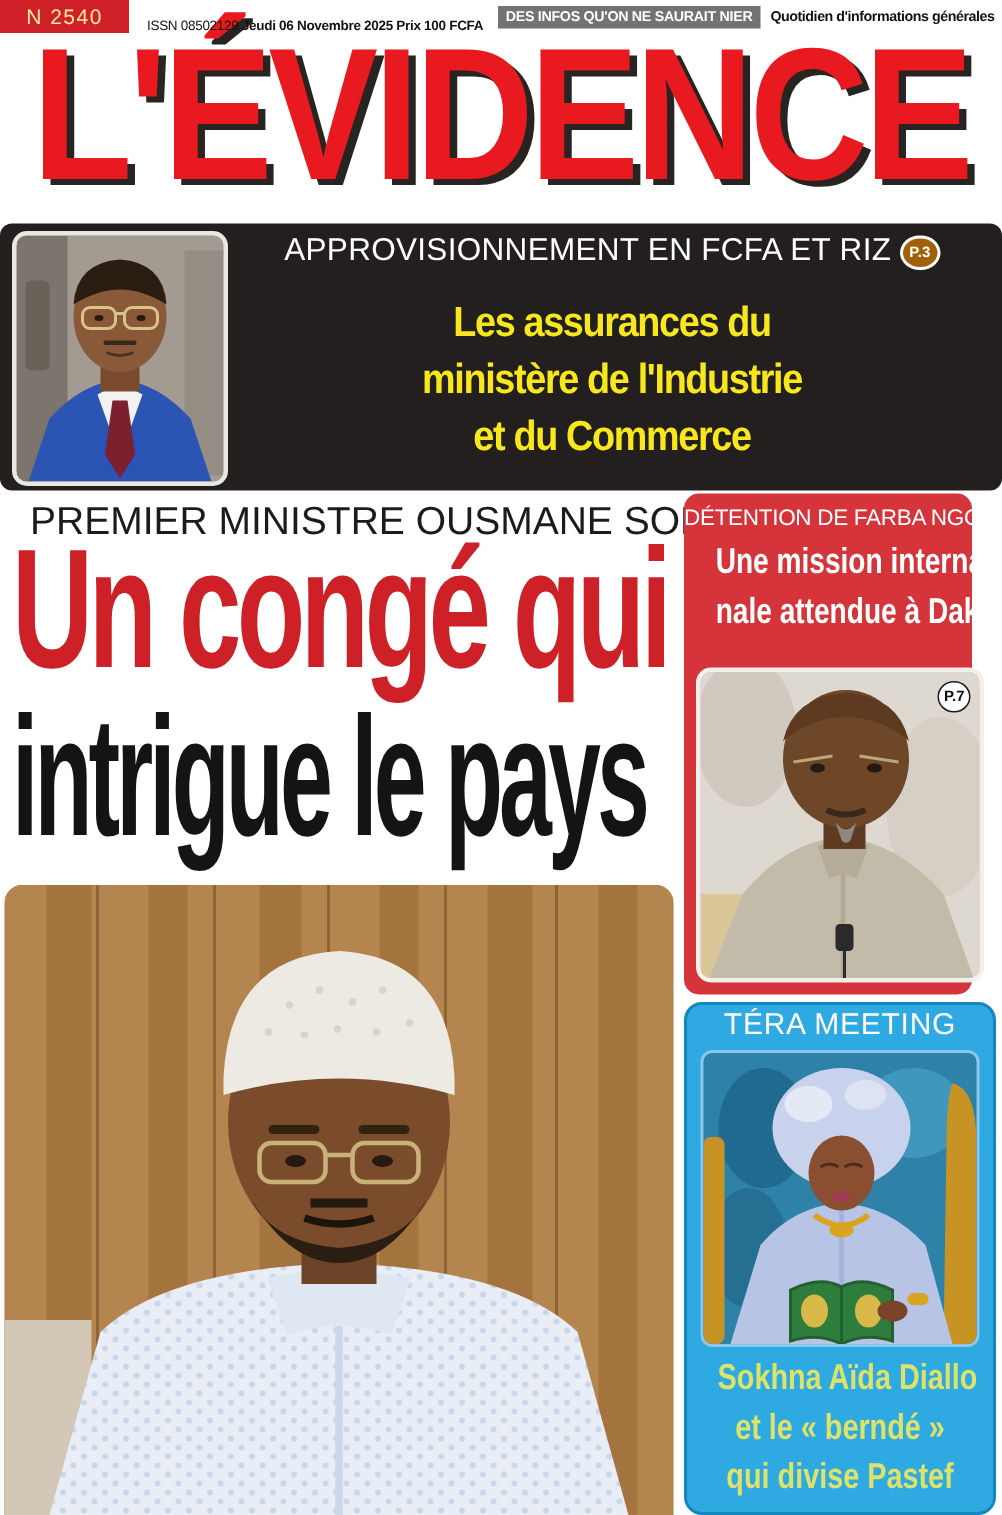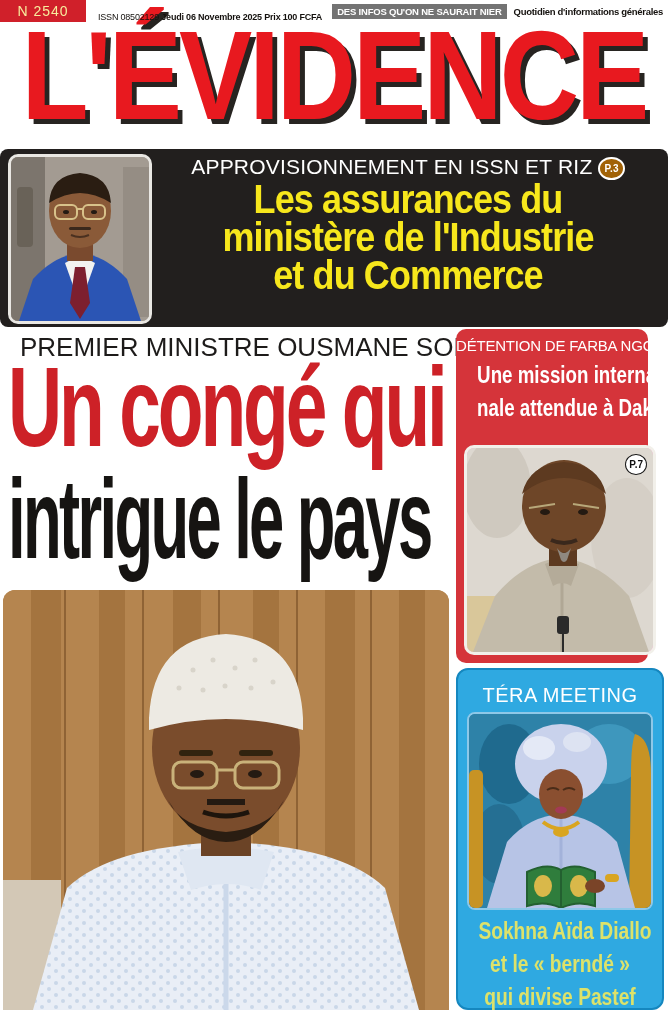--- a/index.html
+++ b/index.html
@@ -27,21 +27,21 @@
   }
   
   .lead-band{position:absolute;top:149px;left:0;width:668px;height:178px;background:#221f1e;border-radius:8px;}
   .lead-photo{position:absolute;left:8px;top:5px;width:138px;height:164px;border:3px solid #e9e7e3;
     border-radius:10px;overflow:hidden;background:#a39b92;}
   .lead-photo svg{display:block;}
   .lead-content{position:absolute;left:152px;right:4px;top:0;height:100%;text-align:center;}
   .lead-kicker{margin-top:6px;color:#fff;font-size:21px;letter-spacing:0.2px;white-space:nowrap;}
   .badge-dark{display:inline-block;background:#a16207;border:2px solid #fff;border-radius:50%;
     color:#fff;font-size:10px;font-weight:bold;padding:4px 4px;margin-left:6px;vertical-align:2px;}
-  .lead-headline{margin-top:0;color:#f7e71c;font-weight:bold;font-size:40px;line-height:38px;letter-spacing:-1px;}
+  .lead-headline{margin-top:16px;color:#f7e71c;font-weight:bold;font-size:28px;line-height:38px;letter-spacing:-1px;}
   .lead-headline .ln{display:block;white-space:nowrap;transform:scaleX(0.9);transform-origin:50% 50%;}
   
   .main-kicker{position:absolute;top:332px;left:20px;font-size:26px;color:#1d1b1a;letter-spacing:0;white-space:nowrap;}
   .headline-red,.headline-black{position:absolute;left:8px;font-weight:bold;font-size:96px;line-height:100px;
     white-space:nowrap;transform-origin:0 0;}
   .headline-red{top:348px;color:#cd2127;letter-spacing:-4px;transform:scale(0.78,1.18);}
   .headline-black{top:460px;color:#161412;letter-spacing:-4px;transform:scale(0.66,1.18);}
   .main-photo{position:absolute;top:590px;left:3px;width:446px;height:420px;border-radius:12px 12px 0 0;
     overflow:hidden;background:#b5854f;}
   .main-photo svg{display:block;}
@@ -51,21 +51,21 @@
   .detention-headline{margin-top:4px;color:#fff;font-weight:bold;font-size:24px;line-height:33px;text-align:center;}
   .detention-headline .ln{display:block;white-space:nowrap;transform:scaleX(0.78);transform-origin:50% 50%;}
   .detention-photo{position:absolute;left:8px;top:116px;width:186px;height:204px;border:3px solid #f2f0ea;
     border-radius:10px;overflow:hidden;background:#f9a8d4;}
   .detention-photo svg{display:block;}
   .badge-light{position:absolute;top:6px;right:6px;background:#fff;border:1.5px solid #1a1a1a;border-radius:50%;
     color:#111;font-size:10px;font-weight:bold;padding:4px 3px;z-index:3;}
   
   .tera-box{position:absolute;left:456px;top:668px;width:208px;height:342px;background:#2fa9e1;
     border:2px solid #1587bf;border-radius:12px;box-sizing:border-box;}
-  .tera-kicker{margin-top:14px;text-align:center;color:#fff;font-size:20px;white-space:nowrap;letter-spacing:0.5px;}
+  .tera-kicker{margin-top:2px;text-align:center;color:#fff;font-size:20px;white-space:nowrap;letter-spacing:0.5px;}
   .tera-photo{margin:5px auto 0;width:182px;height:194px;border:2px solid #8ec8e8;border-radius:8px;
     overflow:hidden;background:#2e82a8;}
   .tera-photo svg{display:block;}
   .tera-caption{margin-top:4px;color:#dde26a;font-weight:bold;font-size:24px;line-height:33px;text-align:center;}
   .tera-caption .ln{display:block;white-space:nowrap;transform:scaleX(0.8);transform-origin:50% 50%;}
 </style>
 </head>
 <body>
 
 <div class="page">
@@ -102,21 +102,21 @@
         <rect x="72" y="48" width="22" height="14" rx="5" fill="none" stroke="#d8c28a" stroke-width="2"></rect>
         <line x1="66" y1="52" x2="72" y2="52" stroke="#d8c28a" stroke-width="2"></line>
         <ellipse cx="55" cy="55" rx="3" ry="2" fill="#241a12"></ellipse>
         <ellipse cx="83" cy="55" rx="3" ry="2" fill="#241a12"></ellipse>
         <rect x="58" y="70" width="22" height="3" rx="1.5" fill="#3a281c"></rect>
         <path d="M60,78 Q69,82 78,78" stroke="#4a3020" stroke-width="2" fill="none"></path>
       </svg>
     </div>
     <div class="lead-content">
       <div class="lead-kicker">
-        <span>APPROVISIONNEMENT EN ISSN ET RIZ</span><span class="badge-dark">P.3</span>
+        <span>APPROVISIONNEMENT EN FCFA ET RIZ</span><span class="badge-dark">P.3</span>
       </div>
       <div class="lead-headline">
         <span class="ln">Les assurances du</span>
         <span class="ln">ministère de l'Industrie</span>
         <span class="ln">et du Commerce</span>
       </div>
     </div>
   </div>
 
   <div class="main-kicker">PREMIER MINISTRE OUSMANE SONKO</div>

